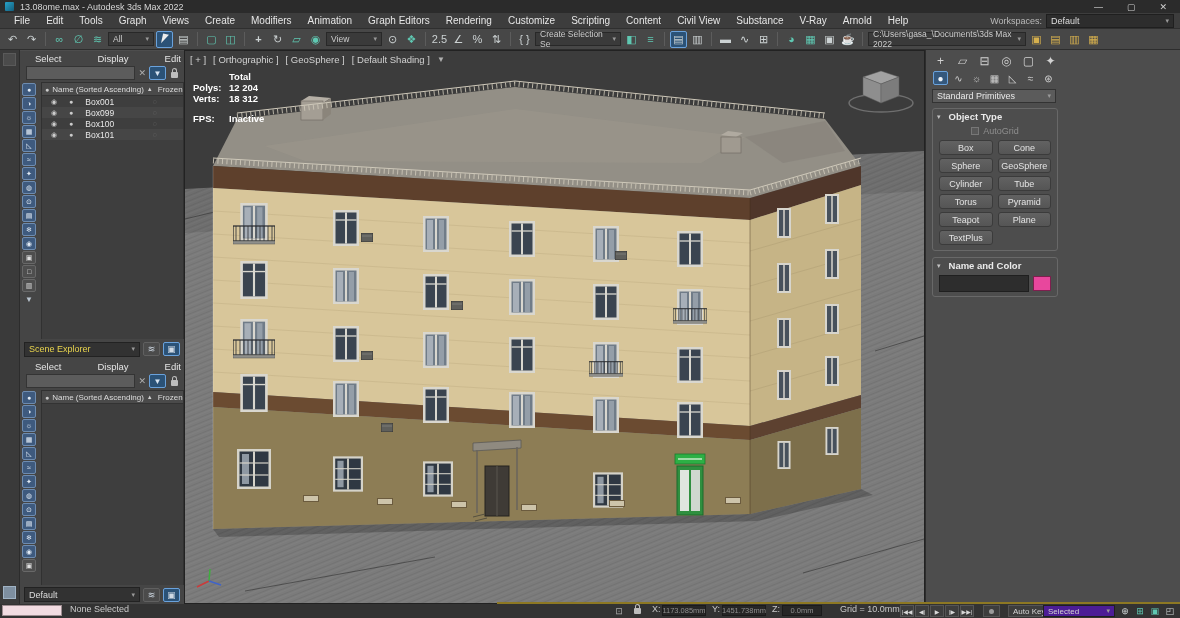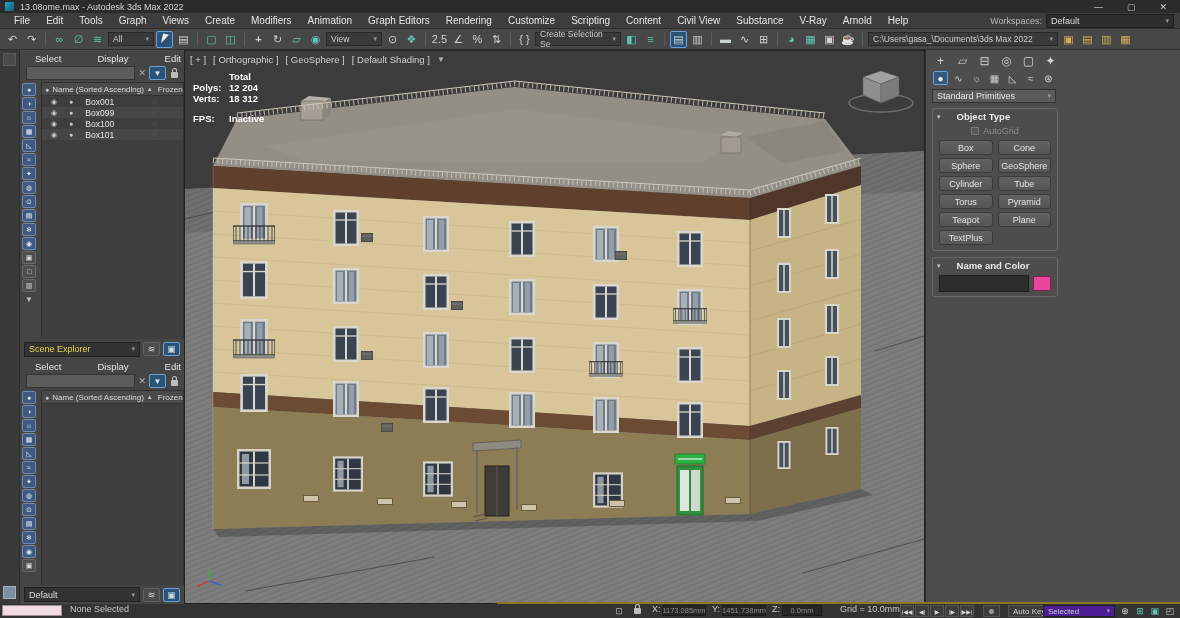--- a/index.html
+++ b/index.html
@@ -93,21 +93,21 @@
             border-left:1px solid #2d2d2d;box-sizing:border-box;}
   .cp-tabs{display:flex;gap:7px;padding:3px 0 2px 7px;align-items:center;}
   .cp-tab{width:15px;height:15px;display:flex;align-items:center;justify-content:center;font-size:12px;color:#d2d2d2;}
   .cp-cats{display:flex;gap:3px;padding:1px 0 3px 7px;align-items:center;}
   .cp-cat{width:15px;height:14px;display:flex;align-items:center;justify-content:center;font-size:10px;color:#cfcfcf;
           border:1px solid transparent;border-radius:2px;box-sizing:border-box;}
   .cp-cat.active{background:#35587c;border-color:#6aa2dc;color:#eef3f8;}
   .cp-combo{margin:1px 0 5px 6px;width:124px;height:14px;background:#5b5b5b;border:1px solid #333;
             display:flex;align-items:center;justify-content:space-between;padding:0 4px;font-size:9px;color:#e8e8e8;box-sizing:border-box;}
   .rollout{margin:0 0 6px 6px;width:126px;border:1px solid #686868;border-radius:3px;padding:1px 2px 4px 2px;box-sizing:border-box;}
-  .rollout-h{display:flex;align-items:center;gap:16px;font-size:9.5px;font-weight:bold;color:#eaeaea;padding:1px 2px;}
+  .rollout-h{display:flex;align-items:center;gap:8px;font-size:9.5px;font-weight:bold;color:#eaeaea;padding:1px 2px;}
   .rollout-h .rarr{font-size:7px;color:#c4c4c4;font-weight:normal;}
   .autogrid{display:flex;align-items:center;justify-content:center;gap:4px;font-size:9px;color:#8e8e8e;padding:3px 0;}
   .checkbox{width:8px;height:8px;background:#585858;border:1px solid #777;box-sizing:border-box;}
   .ot-grid{display:grid;grid-template-columns:1fr 1fr;gap:3px 5px;padding:1px 4px;}
   .obj-btn{height:13px;background:linear-gradient(#626262,#555555);border:1px solid #3b3b3b;border-radius:3px;
            font-size:9px;color:#e4e4e4;display:flex;align-items:center;justify-content:center;}
   .name-row{display:flex;gap:4px;padding:3px 4px 0 4px;align-items:center;}
   .name-input{flex:1;height:13px;background:#2d2d2d;border:1px solid #1f1f1f;min-width:0;color:#eee;font-size:9px;}
   .swatch{width:16px;height:13px;background:#e8479d;border:1px solid #7e1f4e;flex:none;}
 
@@ -222,21 +222,21 @@
     <span class="tb-sep"></span>
     <span class="tb-ic">▬</span>
     <span class="tb-ic">∿</span>
     <span class="tb-ic">⊞</span>
     <span class="tb-sep"></span>
     <span class="tb-ic teal">◕</span>
     <span class="tb-ic teal">▦</span>
     <span class="tb-ic">▣</span>
     <span class="tb-ic gold">☕</span>
     <span class="tb-sep"></span>
-    <span class="tb-combo" style="width:190px">
+    <span class="tb-combo" style="width:158px">
       <span>C:\Users\gasa_\Documents\3ds Max 2022</span>
       <span class="arrow">▾</span>
     </span>
     <span class="tb-ic gold">▣</span>
     <span class="tb-ic gold">▤</span>
     <span class="tb-ic gold">▥</span>
     <span class="tb-ic gold">▦</span>
   </div>
 
   <div class="leftedge">

